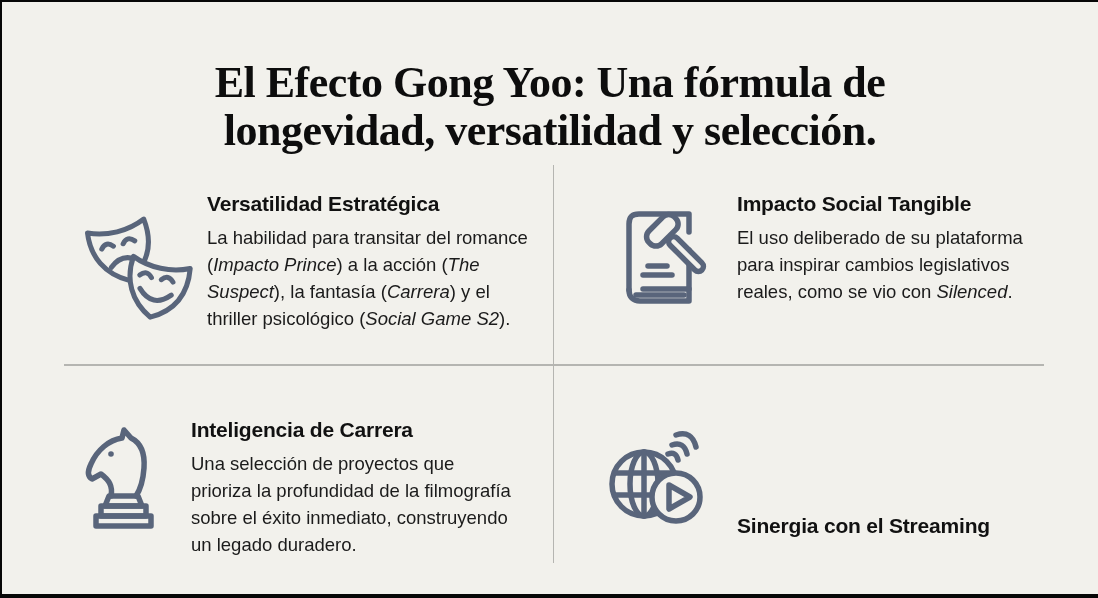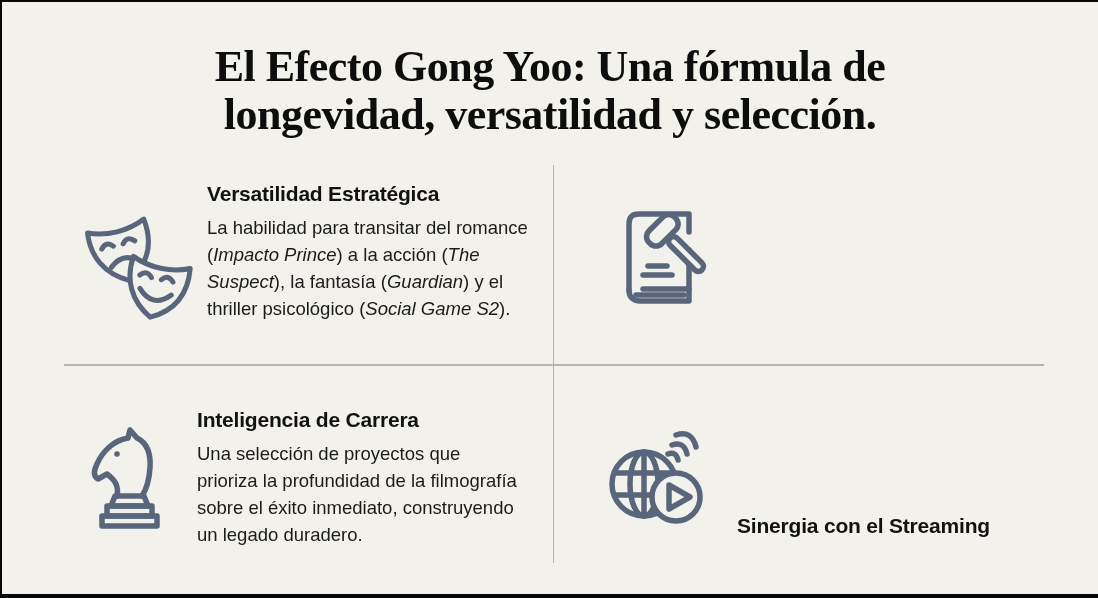--- a/index.html
+++ b/index.html
@@ -16,54 +16,54 @@
     width:1098px;height:598px;
     background:var(--bg);
     overflow:hidden;
     border-top:2px solid #070707;
     border-left:2px solid #070707;
     border-bottom:4px solid #070707;
     font-family:"Liberation Sans", sans-serif;
     color:var(--ink);
   }
   .title{
-    position:absolute;top:12px;left:0;right:0;
+    position:absolute;top:28px;left:0;right:0;
     text-align:center;
     font-family:"Liberation Serif", serif;
     font-weight:700;
     font-size:44px;
     line-height:48px;
     letter-spacing:-0.5px;
     color:var(--title-ink);
   }
   .title span{display:block;}
   .divider-h{
     position:absolute;left:62px;top:362px;width:980px;height:2px;
     background:var(--divider);
   }
   .divider-v{
     position:absolute;left:551px;top:163px;width:1px;height:398px;
     background:var(--divider);
   }
   .quad{position:absolute;display:flex;align-items:flex-start;}
   .q1{left:70px;top:170px;}
   .q2{left:585px;top:170px;}
-  .q3{left:60px;top:396px;}
+  .q3{left:54px;top:396px;}
   .q4{left:585px;top:396px;align-items:flex-end;}
   .icon-box{flex:none;display:flex;justify-content:center;color:var(--icon);}
   .q1 .icon-box{width:135px;margin-top:40px;}
   .q2 .icon-box{width:150px;margin-top:28px;}
   .q3 .icon-box{width:135px;margin-top:26px;}
   .q4 .icon-box{width:150px;margin-top:20px;}
   .icon-box svg{display:block;}
   .txt{flex:none;}
   .txt-a{width:322px;}
   .txt-b{width:292px;}
   .quad h2{
-    margin:8px 0 6px 0;
+    margin:18px 0 6px 0;
     font-size:21px;
     line-height:28px;
     font-weight:700;
     color:#111;
     letter-spacing:-0.2px;
   }
   .quad p{
     margin:0;
     font-size:18.5px;
     line-height:27px;
@@ -98,38 +98,42 @@
         <g transform="translate(34,36) rotate(12 44 42)">
           <path class="fbg" d="M 14,14 C 32,22 54,22 72,14 C 75,38 67,58 43,70 C 21,58 11,38 14,14 Z"></path>
           <path class="st" d="M 24,31 Q 30,24 36,31"></path>
           <path class="st" d="M 46,31 Q 52,24 58,31"></path>
           <path class="st" d="M 27,44 Q 43,61 59,44"></path>
         </g>
       </svg>
     </div>
     <div class="txt txt-a">
       <h2>Versatilidad Estratégica</h2>
-      <p><span>La habilidad para transitar del romance (</span><em>Impacto Prince</em><span>) a la acción (</span><em>The Suspect</em><span>), la fantasía (</span><em>Guardian</em><span>) y el thriller psicológico (</span><em>Social Game S2</em><span>).</span></p>
+      <p><span>La habilidad para transitar del romance (</span><em>Impacto Prince</em><span>) a la acción (</span><em>The Suspect</em><span>), la fantasía (</span><em>Carrera</em><span>) y el thriller psicológico (</span><em>Social Game S2</em><span>).</span></p>
     </div>
   </div>
 
   <div class="quad q2">
     <div class="icon-box">
       <svg width="115" height="115" viewBox="0 0 115 115" stroke-width="5.5">
         <path class="st" d="M 84,32 V 14 H 34 C 27,14 24,17 24,24 V 90"></path>
         <path class="st" d="M 84,50 V 89"></path>
         <path class="st" d="M 24,90 C 24,97 28,101 35,101 H 84 V 89 H 38"></path>
         <path class="st" d="M 31,95 H 79"></path>
         <path class="st" d="M 43,66 H 62"></path>
         <path class="st" d="M 38,75 H 67"></path>
         <g transform="translate(6,-2) rotate(-45 57 38)">
           <rect class="fbg" x="39" y="21" width="36" height="18" rx="8"></rect>
           <rect class="fbg" x="52" y="41" width="10" height="45" rx="5"></rect>
         </g>
       </svg>
+    </div>
+    <div class="txt txt-b">
+      <h2>Impacto Social Tangible</h2>
+      <p><span>El uso deliberado de su plataforma para inspirar cambios legislativos reales, como se vio con </span><em>Silenced</em><span>.</span></p>
     </div>
   </div>
 
   <div class="quad q3">
     <div class="icon-box">
       <svg width="118" height="118" viewBox="0 0 118 118" stroke-width="5.5">
         <path class="st" d="M 46,72 C 48,62 44,56 36,50 L 27,55 C 22,52 23,46 26,40 C 32,26 44,16 57,14 L 59,6 L 66,14 C 76,19 80,30 79,44 C 78,58 75,66 71,72"></path>
         <circle cx="46" cy="30" r="2.8" fill="currentColor" stroke="none"></circle>
         <path class="st" d="M 44,72 L 40,82 H 77 L 73,72 Z"></path>
         <path class="st" d="M 36,82 H 81 V 92 H 36 Z"></path>

